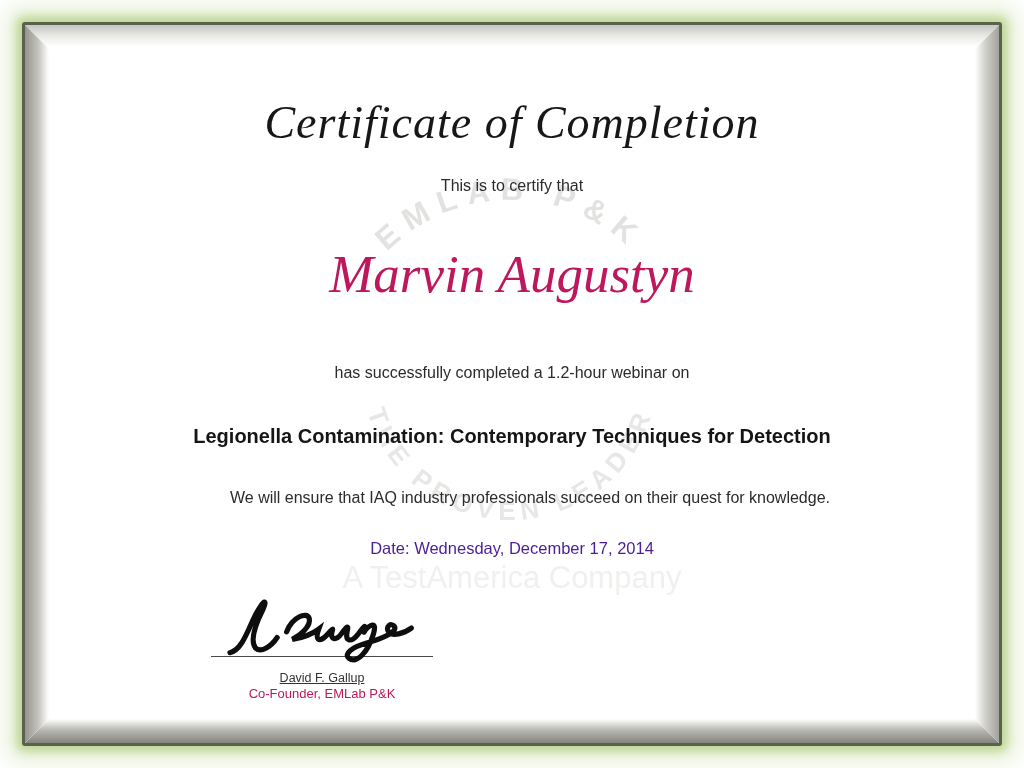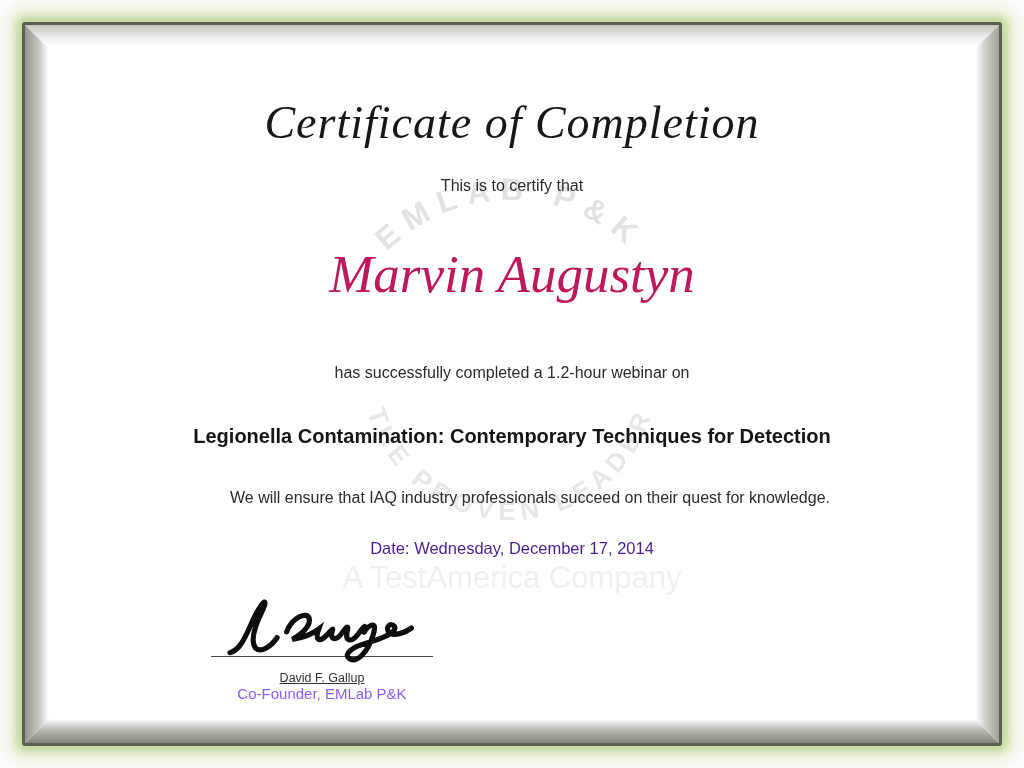--- a/index.html
+++ b/index.html
@@ -39,21 +39,21 @@
   
   .watermark{position:absolute;left:0;top:0;pointer-events:none;}
 
   
   .sig-block{position:absolute;text-align:center;}
   .sig-left{left:203px;top:596px;width:238px;}
   .sig-right{left:588px;top:602px;width:258px;}
   .sig-script{display:block;margin:0 auto -8px auto;}
   .sig-line{border-top:1.5px solid #4a4a4a;margin:0 8px;}
   .sig-name{font-size:12.5px;color:#333;margin-top:14px;line-height:15px;text-decoration:underline;}
-  .sig-role{font-size:15px;color:#8b5cf6;line-height:15px;}
+  .sig-role{font-size:13px;color:#be185d;line-height:15px;}
 </style>
 </head>
 <body>
 
 <div class="page">
 
   <div class="frame">
     <div class="bevel bevel-top"></div>
     <div class="bevel bevel-bottom"></div>
     <div class="bevel bevel-left"></div>

